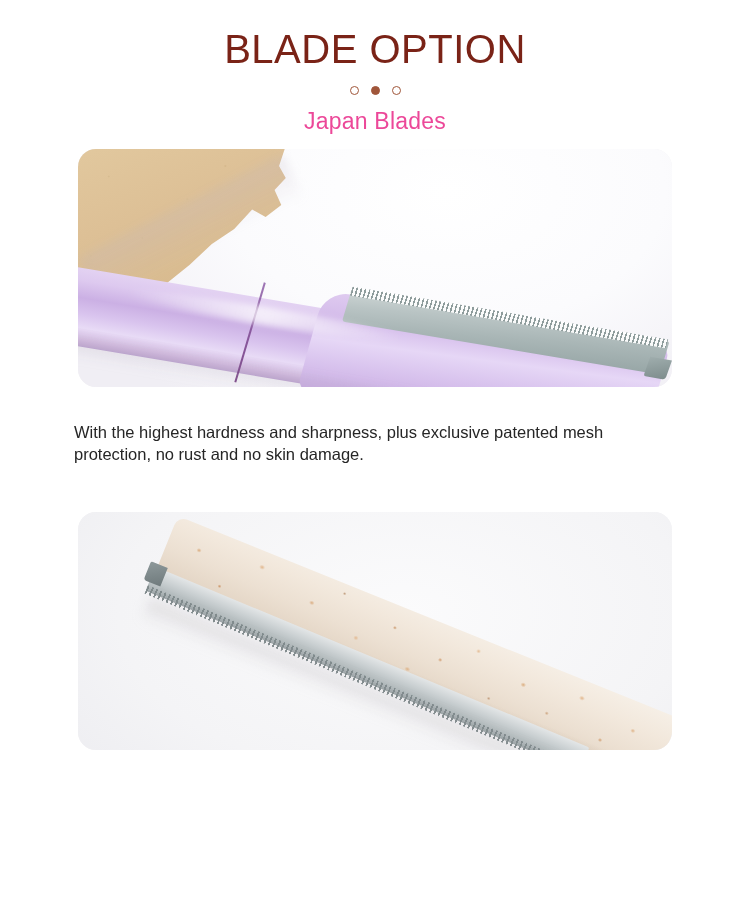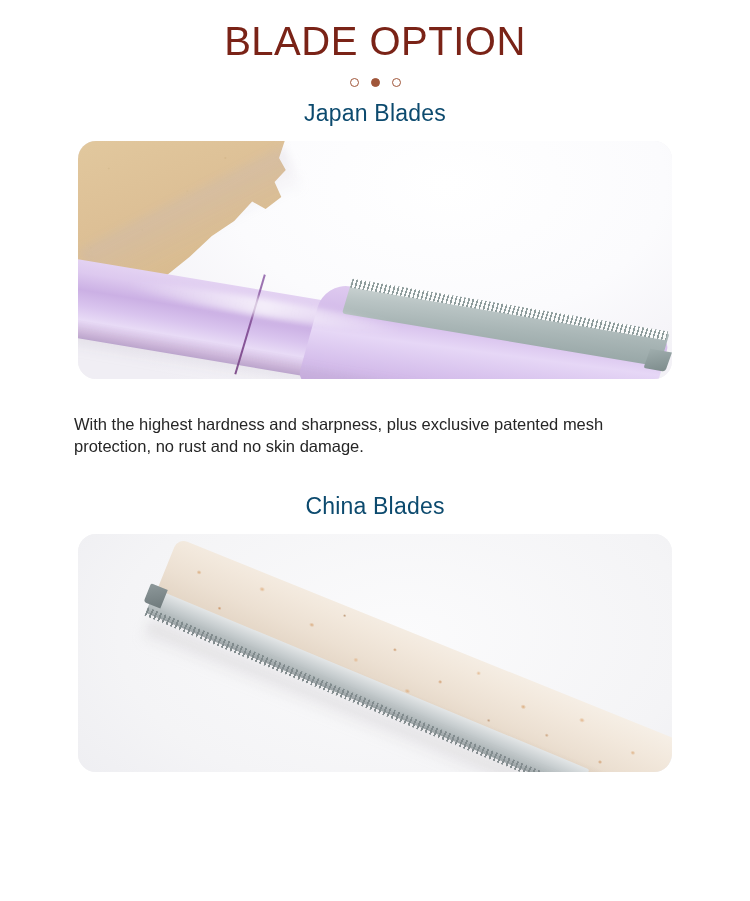--- a/index.html
+++ b/index.html
@@ -27,21 +27,21 @@
     padding-top: 18px;
     text-align: center;
   }
   .main-title {
     font-family: "Liberation Sans", sans-serif;
     font-size: 40px;
     line-height: 46px;
     font-weight: 400;
     letter-spacing: 0.5px;
     color: #7a2317;
-    margin: 0;
+    margin: 8px;
   }
   .subtitle {
     font-family: "Liberation Sans", sans-serif;
     font-size: 25px;
     line-height: 32px;
     font-weight: 400;
     color: #8a3124;
     margin: 4px 0 0 0;
     letter-spacing: 0.2px;
   }
@@ -70,21 +70,21 @@
     border: 1.6px solid #a0563a;
   }
 
   
   .section-heading {
     text-align: center;
     font-family: "Liberation Sans", sans-serif;
     font-size: 23px;
     line-height: 30px;
     font-weight: 400;
-    color: #0c4a6e;
+    color: #ec4899;
     letter-spacing: 0.2px;
   }
   .sec1-heading { margin-top: 8px; }
   .sec2-heading { margin-top: 0px; }
 
   
   .photo {
     position: relative;
     width: 594px;
     height: 238px;
@@ -348,21 +348,20 @@
       <div class="p1-seam"></div>
       <div class="p1-neck-highlight"></div>
       <div class="p1-body-shadow"></div>
     </div>
   </div>
 
   <div class="caption c1">With the highest hardness and sharpness, plus exclusive patented mesh protection, no rust and no skin damage.</div>
 
   <div style="height:34px"></div>
 
-  <div class="section-heading sec2-heading">China Blades</div>
 
   <div class="photo">
     <div class="p2-bg"></div>
     <div class="p2-body">
       <div class="p2-handle">
         <div class="p2-speckles"></div>
         <div class="p2-handle-shade"></div>
       </div>
       <div class="p2-blade"></div>
       <div class="p2-teeth"></div>

